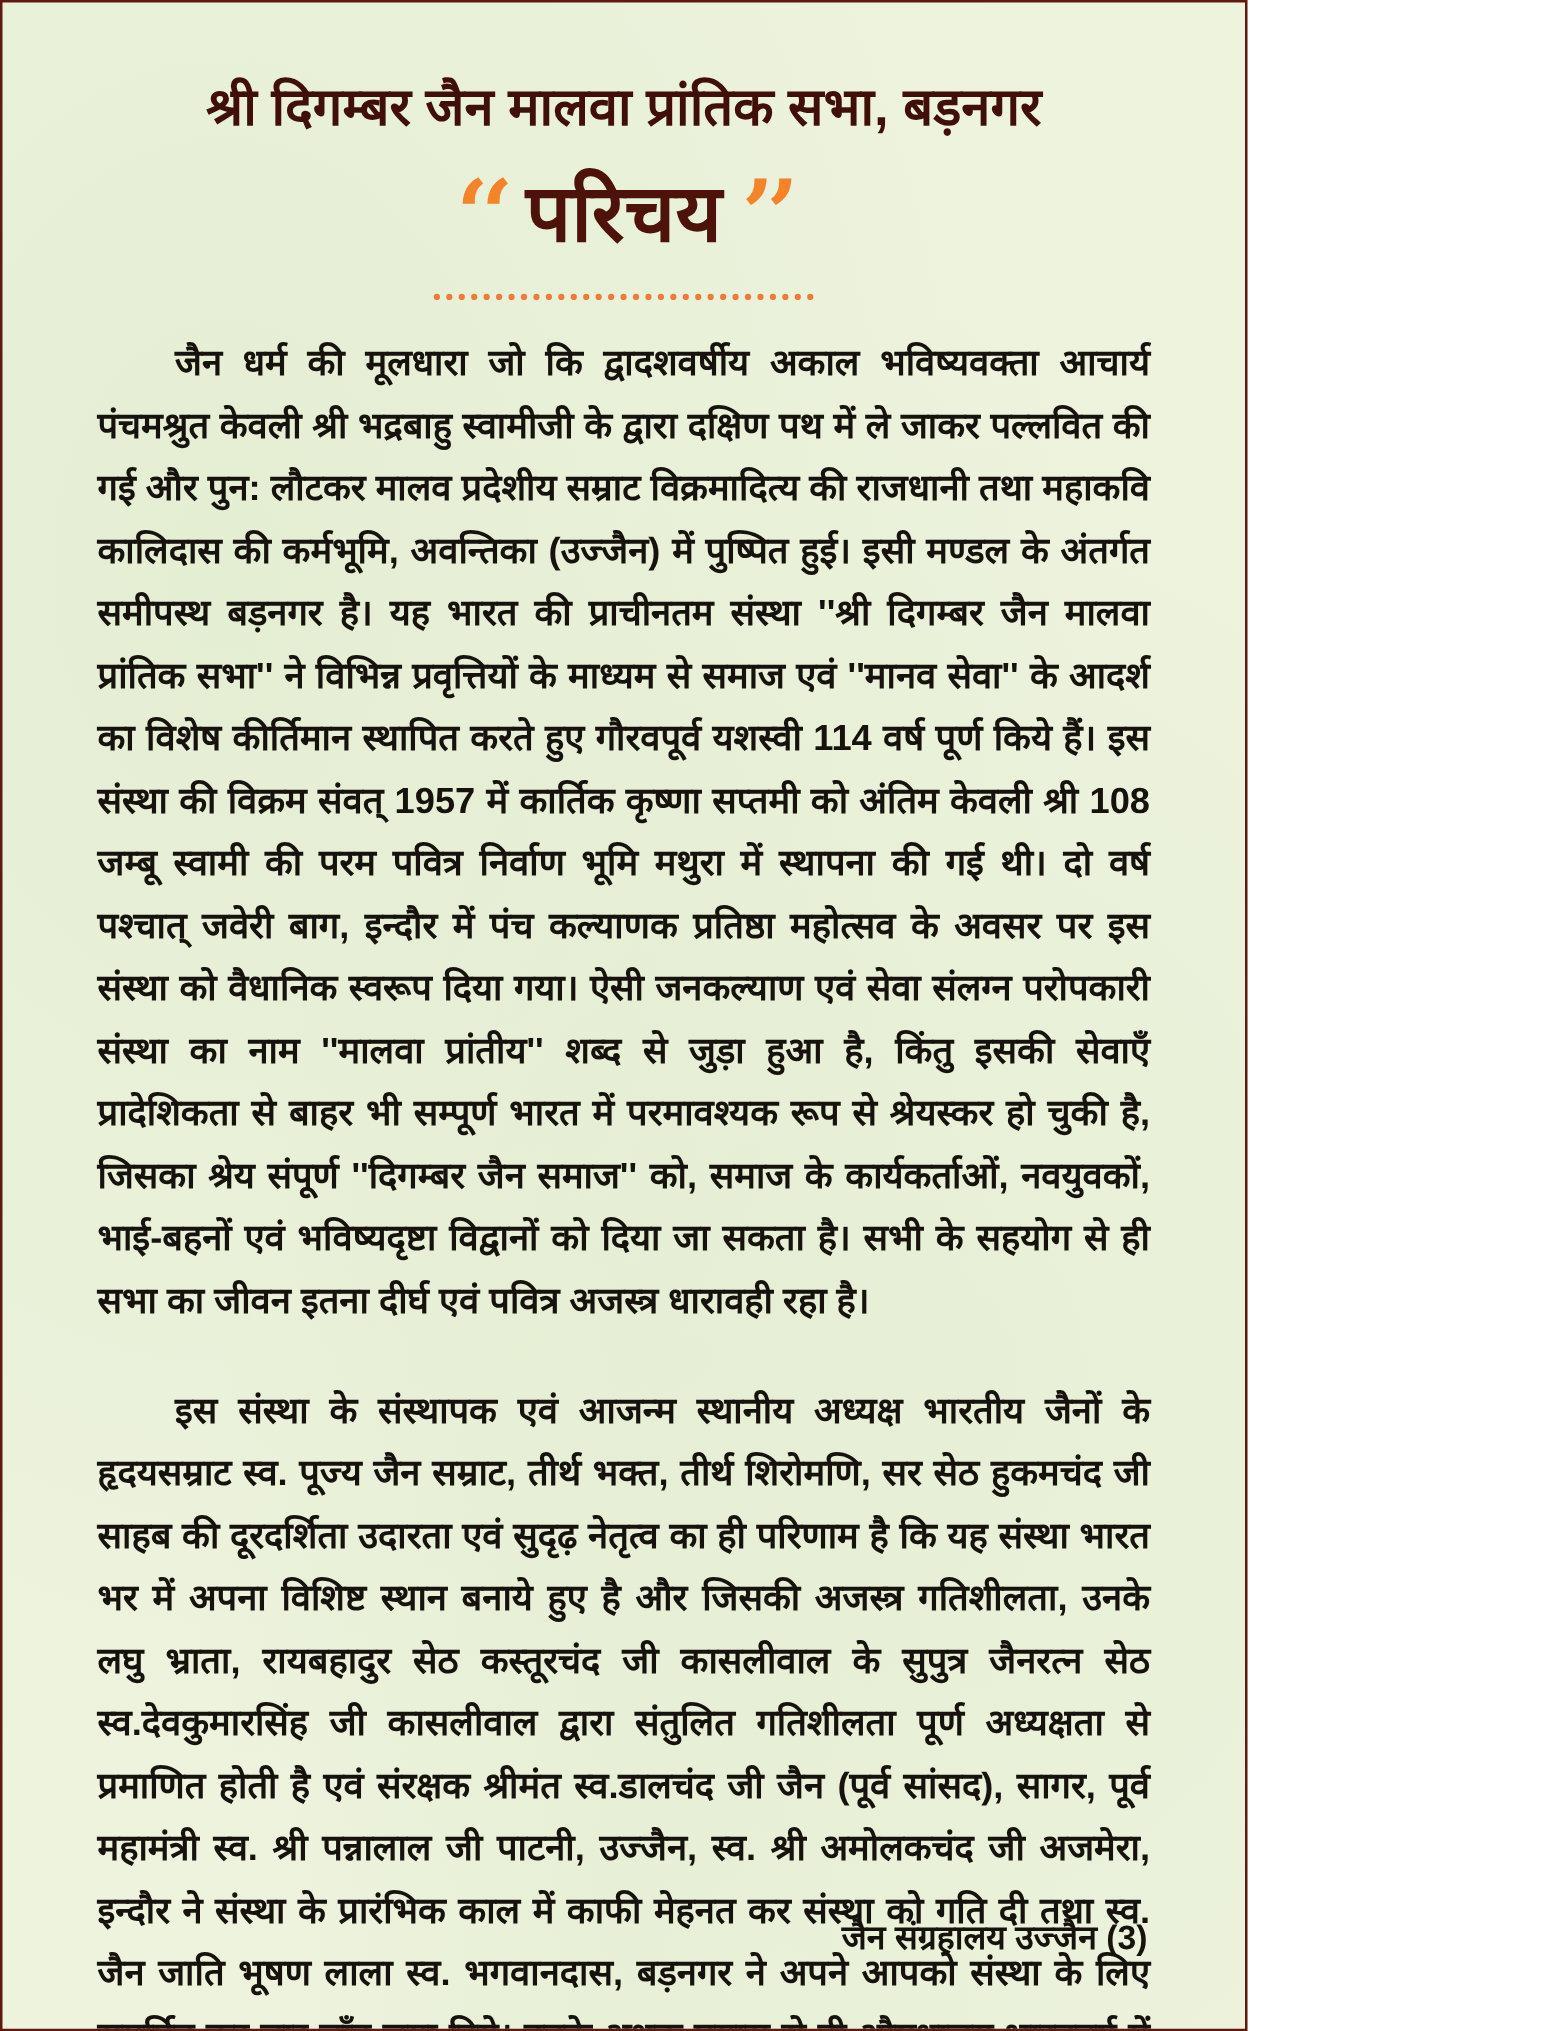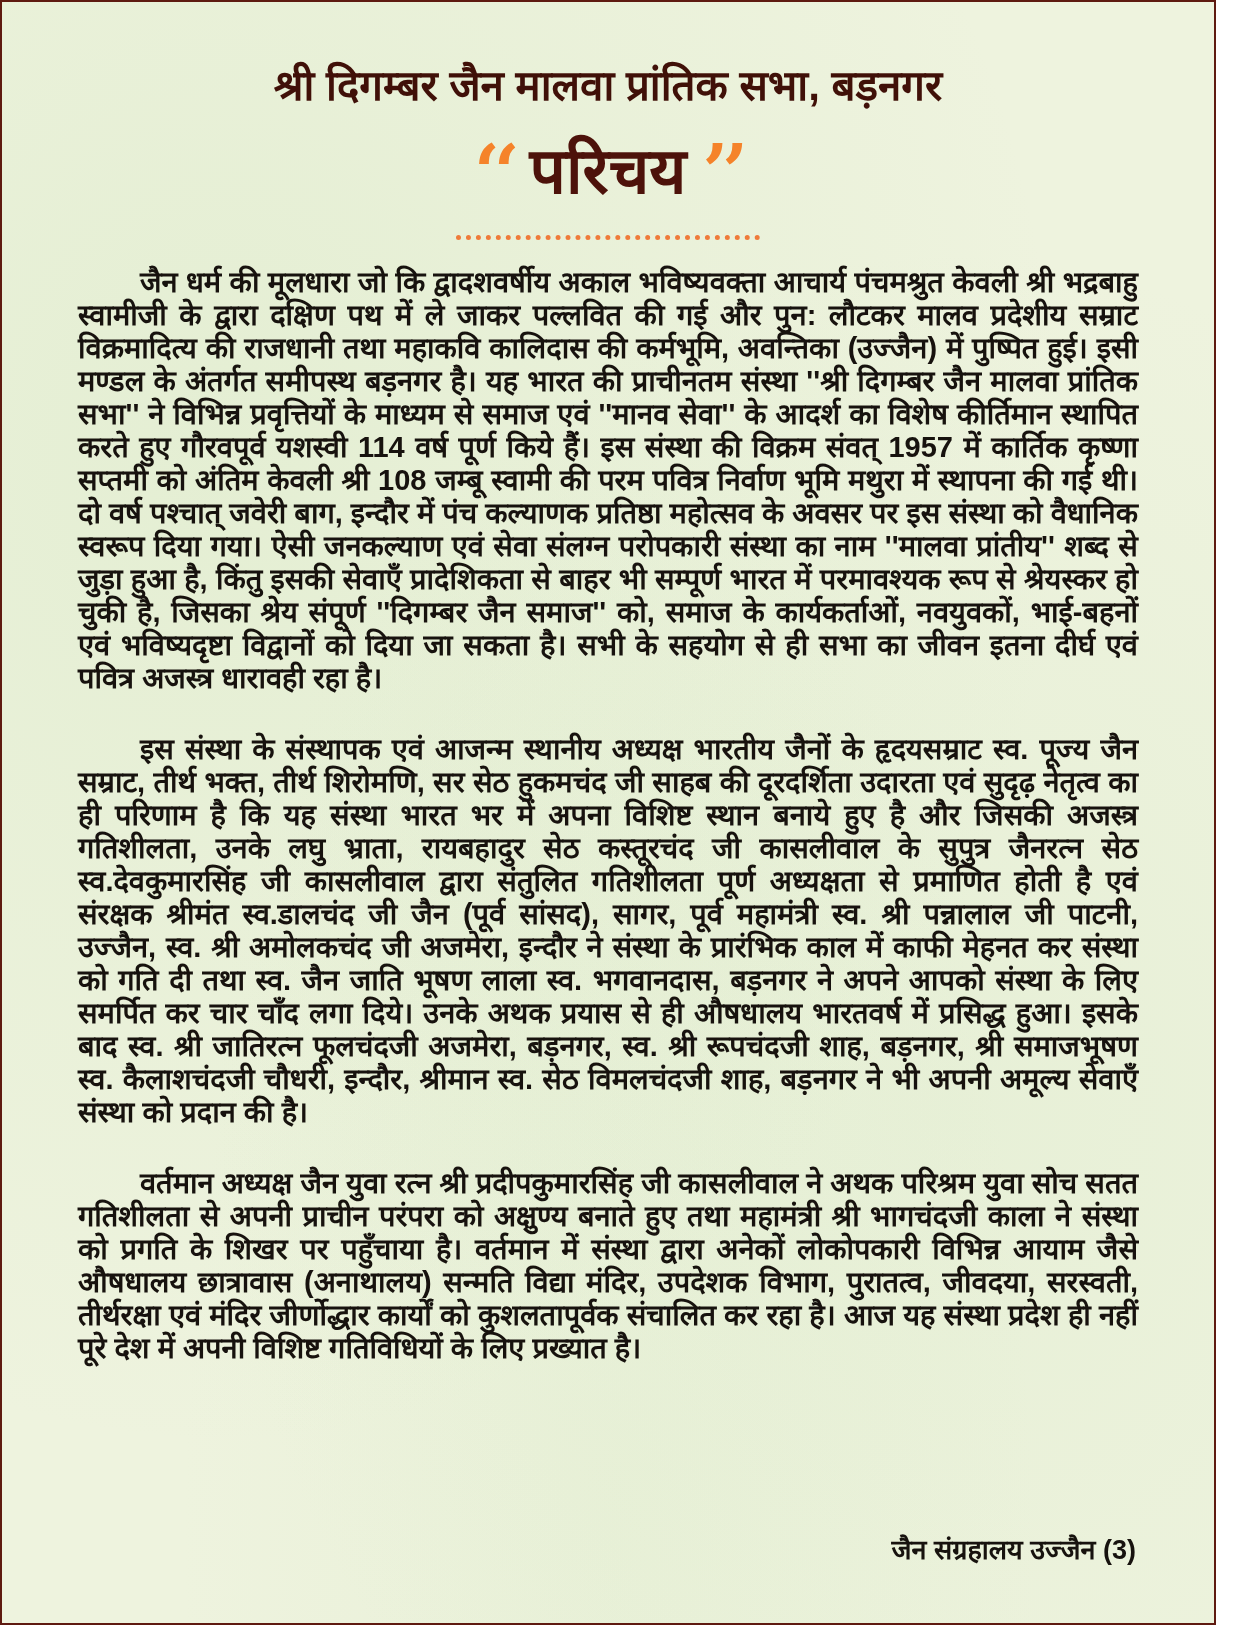--- a/index.html
+++ b/index.html
@@ -1,18 +1,18 @@
 <!DOCTYPE html>
 <html lang="hi"><head>
 <meta charset="utf-8">
 <style>
   html, body { margin: 0; padding: 0; }
   .page {
     position: relative;
-    width: 1216px;
+    width: 998px;
     height: 1625px;
     box-sizing: border-box;
     background-color: #eef3de;
     background-image:
       radial-gradient(ellipse at 18% 28%, rgba(193,222,172,0.22), transparent 60%),
       radial-gradient(ellipse at 78% 68%, rgba(200,226,182,0.18), transparent 55%),
       radial-gradient(ellipse at 50% 95%, rgba(205,228,185,0.15), transparent 50%);
     border: 2px solid #5e1a10;
     overflow: hidden;
     font-family: "Liberation Sans", sans-serif;
@@ -49,21 +49,21 @@
   .quote.open  { margin-right: 16px; transform: translateY(2px); }
   .quote.close { margin-left: 16px;  transform: translateY(2px); }
   .dotted-rule {
     width: 304px;
     margin: 0 auto;
     border-bottom: 5px dotted #ef7b3a;
   }
   .content { margin: 26px 76px 0; }
   .body-para {
     font-size: 29px;
-    line-height: 33px;
+    line-height: 50px;
     text-align: justify;
     text-indent: 62px;
     color: #17120e;
     font-weight: bold;
     margin: 0 0 38px;
   }
   .b { font-weight: bold; }
   .credit {
     position: absolute;
     right: 78px;

